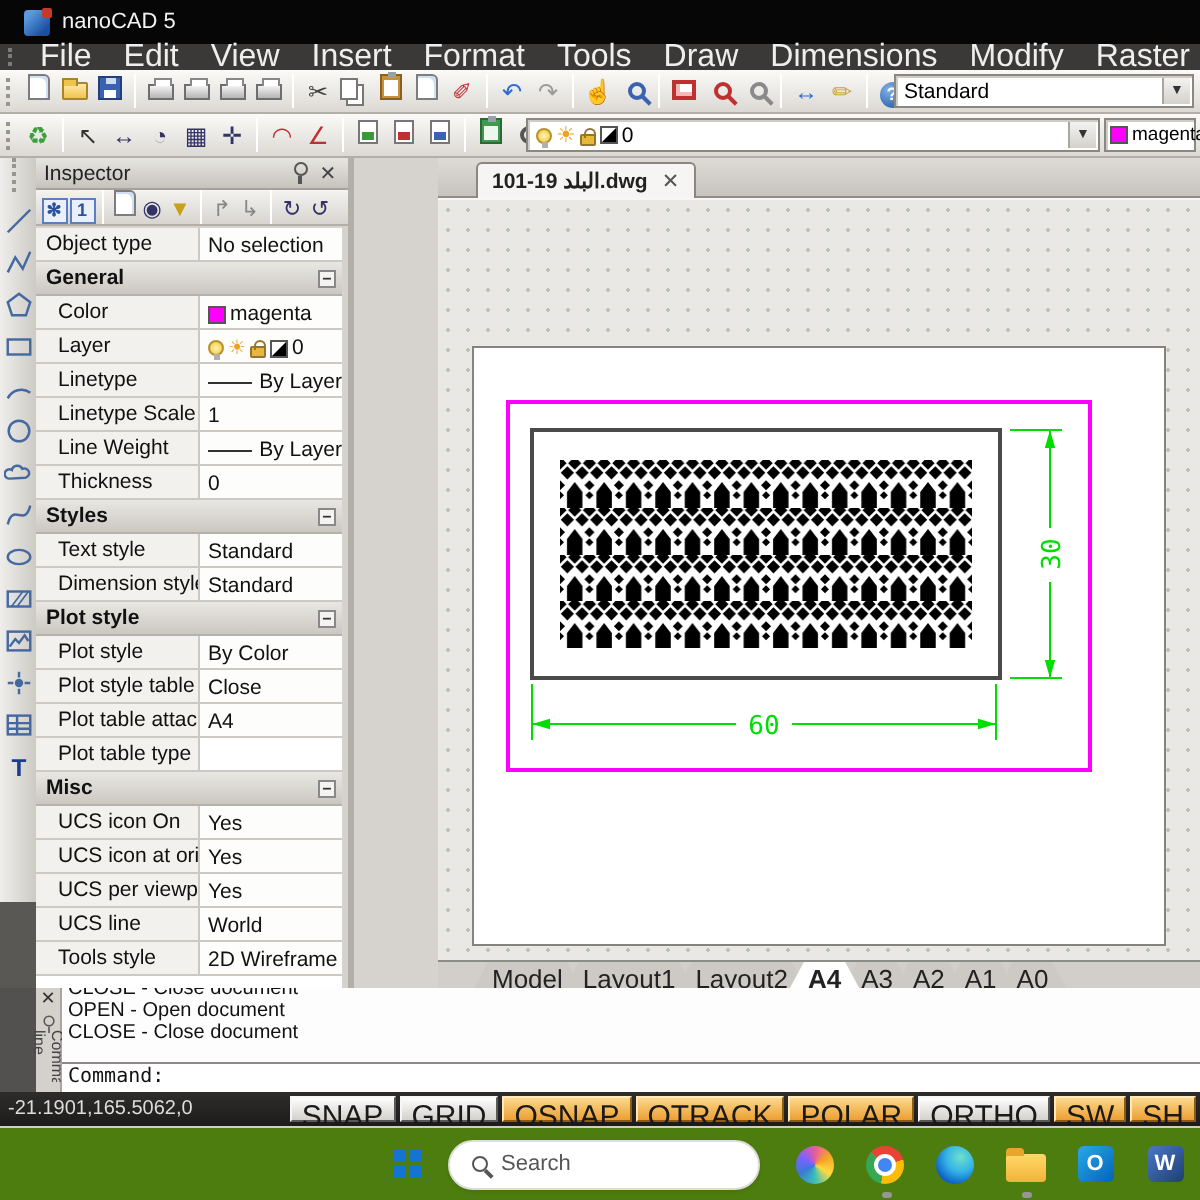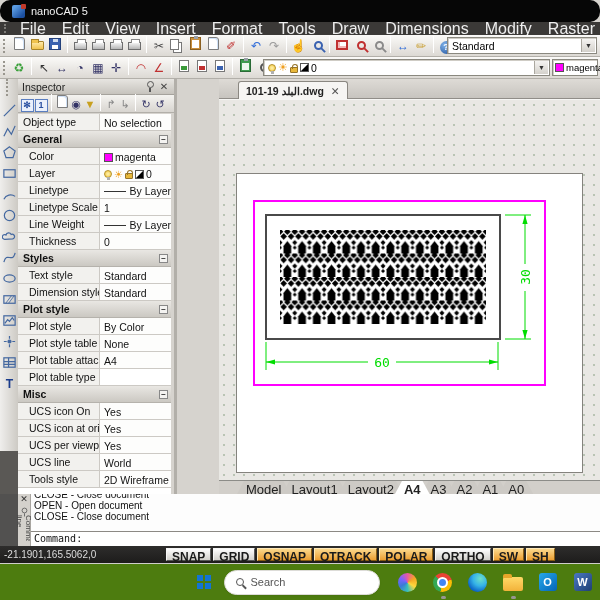--- a/index.html
+++ b/index.html
@@ -1,20 +1,20 @@
 <!DOCTYPE html>
 <html><head>
 <meta charset="utf-8">
 <style>
   *{box-sizing:border-box;margin:0;padding:0;font-family:"Liberation Sans",sans-serif;}
   html,body{width:600px;height:600px;overflow:hidden;background:#d6d3ce;}
   #app{position:relative;width:600px;height:600px;}
 
   
-  #titlebar{position:absolute;left:0;top:0;width:600px;height:22px;background:#060606;display:flex;align-items:center;border-radius:10px;}
+  #titlebar{position:absolute;left:0;top:0;width:600px;height:22px;background:#060606;display:flex;align-items:center;}
   #applogo{width:13px;height:13px;margin:0 6px 0 12px;background:linear-gradient(135deg,#5a9ae0 20%,#1b4fa0 80%);position:relative;border-radius:2px;}
   #applogo::after{content:"";position:absolute;right:-1px;top:-1px;width:5px;height:5px;background:#c23a2a;border-radius:1px;}
   #titlebar .t{color:#f2f2f2;font-size:11px;}
   #menubar{position:absolute;left:0;top:22px;width:600px;height:13px;background:#3b3937;display:flex;align-items:center;}
   .mhandle{width:3px;height:9px;border-left:2px dotted #7d7b77;margin:0 6px 0 4px;}
   .menu-item{color:#eee;font-size:16px;padding:0 8px;line-height:13px;}
 
   
   .tbar{position:absolute;left:0;width:600px;background:linear-gradient(#fbfaf8,#dcd9d4);border-bottom:1px solid #b2afa9;display:flex;align-items:center;}
   #tb1{top:35px;height:22px;}
@@ -110,21 +110,21 @@
   #cmd-gutter .vlabel{writing-mode:vertical-rl;font-size:8px;color:#444;height:26px;overflow:hidden;margin-top:1px;}
   #cmd-gutter .i-pin{transform:scale(.8);margin:3px 0 0 0;}
   #cmd-hist{position:absolute;left:31px;top:0;width:569px;height:37px;background:#fdfdfd;overflow:hidden;font-family:"DejaVu Sans Mono",monospace;font-size:10px;color:#111;}
   #cmd-hist .line{line-height:11px;padding-left:3px;white-space:pre;}
   #cmd-hist .inner{margin-top:-5px;}
   #cmd-prompt{position:absolute;left:31px;top:37px;width:569px;height:15px;background:#fff;border-top:1px solid #8c8984;font-family:"DejaVu Sans Mono",monospace;font-size:10px;color:#111;padding:1px 0 0 3px;}
 
   
   #statusbar{position:absolute;left:0;top:546px;width:600px;height:17px;background:linear-gradient(#2e2d2c,#1d1c1b);display:flex;align-items:center;}
   #coords{width:166px;color:#dcdcdc;font-size:10px;padding-left:4px;}
-  .stoggle{height:13px;font-size:12px;font-weight:bold;color:#1a1a1a;padding:1px 5px 0 5px;margin-right:2px;background:linear-gradient(#fdfdfd,#d3d1cc);border:1px solid;border-color:#f6f6f6 #595959 #595959 #f6f6f6;}
+  .stoggle{height:13px;font-size:15px;font-weight:normal;color:#1a1a1a;padding:1px 5px 0 5px;margin-right:2px;background:linear-gradient(#fdfdfd,#d3d1cc);border:1px solid;border-color:#f6f6f6 #595959 #595959 #f6f6f6;}
   .stoggle.on{background:linear-gradient(#fbd88c,#ec9f33);border-color:#ffe9b8 #8a5c12 #8a5c12 #ffe9b8;}
 
   
   #taskbar{position:absolute;left:0;top:563px;width:600px;height:37px;background:#4d7c0f;border-top:1px solid #cfcecb;display:flex;align-items:center;}
   #start{display:grid;grid-template-columns:6px 6px;grid-template-rows:6px 6px;gap:1.5px;margin-left:197px;}
   #start div{background:#1374d4;}
   #searchbox{width:163px;height:25px;background:#fff;border:1px solid #dddcd8;border-radius:13px;display:flex;align-items:center;margin-left:13px;box-shadow:0 1px 2px rgba(0,0,0,.08);}
   .smag{width:8px;height:8px;border:1.5px solid #555;border-radius:50%;position:relative;margin:0 7px 0 11px;flex:none;}
   .smag::after{content:"";position:absolute;width:5px;height:1.5px;background:#555;transform:rotate(45deg);bottom:-2px;right:-4px;}
   #searchbox span{font-size:11px;color:#555;}
@@ -413,21 +413,21 @@
             <span>Plot style</span>
             <span class="sp"></span>
             <span class="collapse">−</span>
           </div>
           <div class="prow">
             <div class="plabel">Plot style</div>
             <div class="pvalue">By Color</div>
           </div>
           <div class="prow">
             <div class="plabel">Plot style table</div>
-            <div class="pvalue">None</div>
+            <div class="pvalue">Close</div>
           </div>
           <div class="prow">
             <div class="plabel">Plot table attach...</div>
             <div class="pvalue">A4</div>
           </div>
           <div class="prow">
             <div class="plabel">Plot table type</div>
           </div>
           <div class="psec">
             <span>Misc</span>

